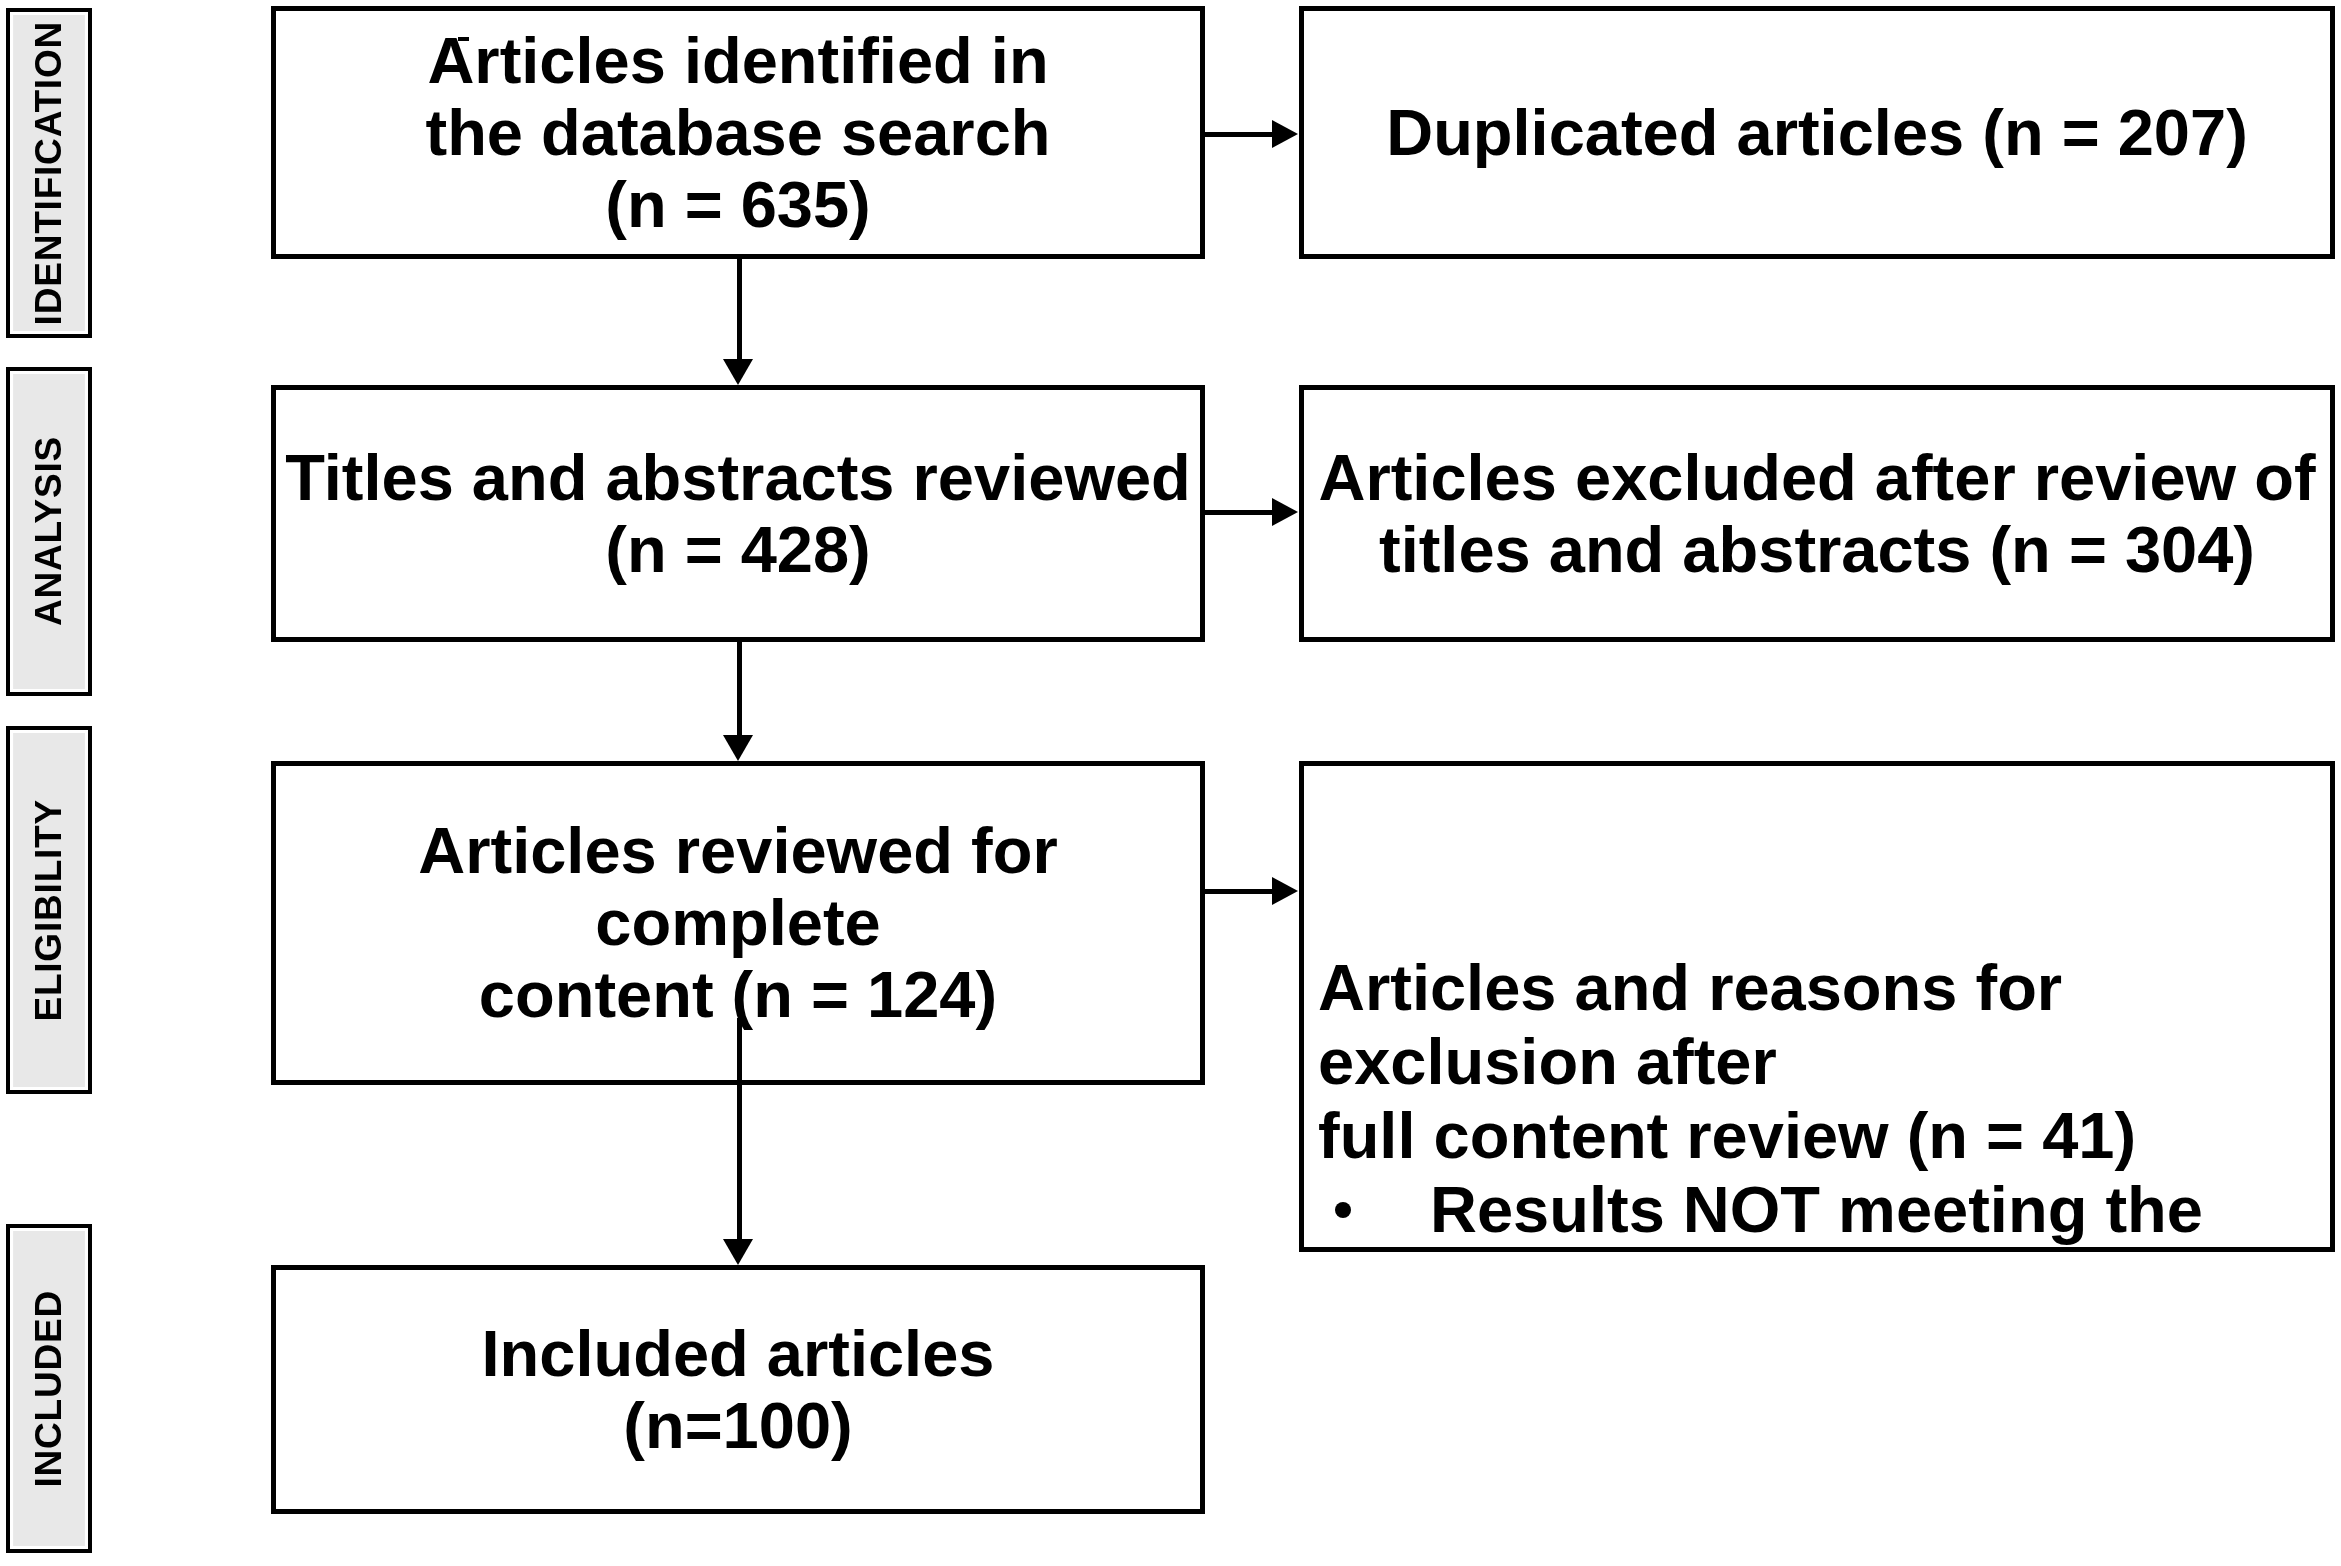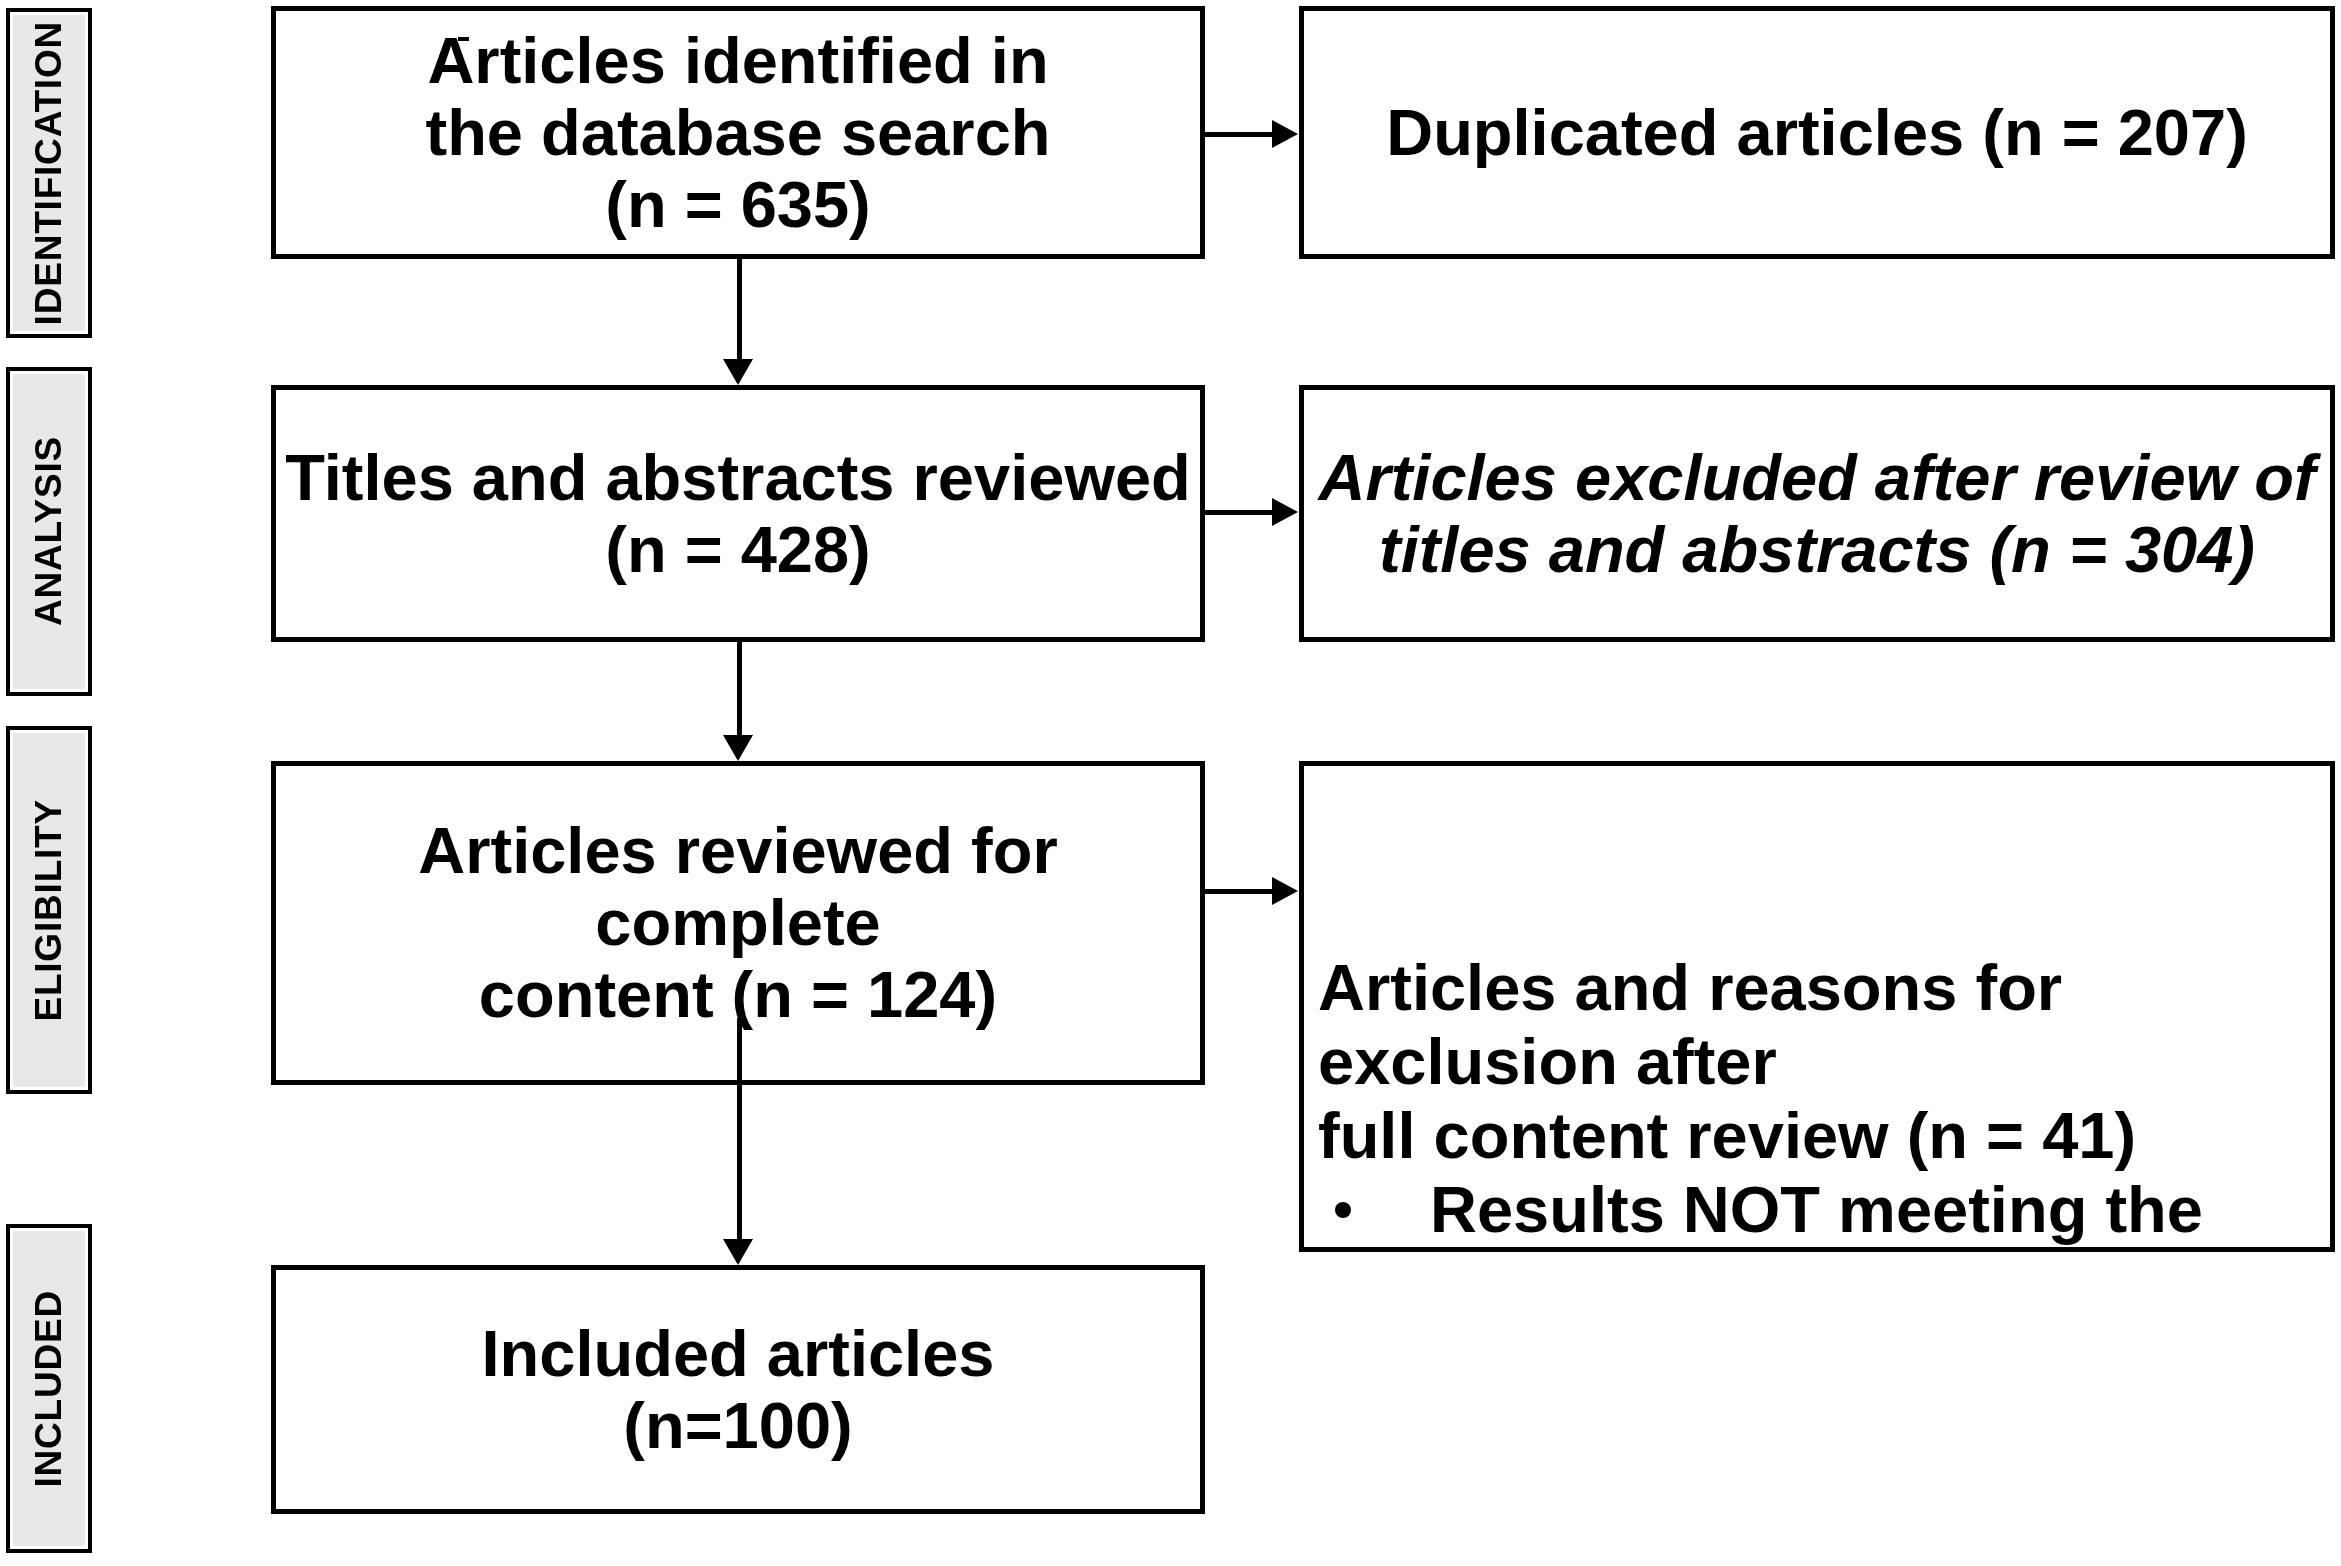--- a/index.html
+++ b/index.html
@@ -95,21 +95,21 @@
     <div>(n = 635)</div>
   </div>
   <div class="box col-right" style="top:6.2px;height:253px;">
     <div>Duplicated articles (n = 207)</div>
   </div>
 
   <div class="box col-left" style="top:385px;height:257px;justify-content:center;">
     <div>Titles and abstracts reviewed</div>
     <div>(n = 428)</div>
   </div>
-  <div class="box col-right" style="top:385px;height:257px;font-style:italic;">
+  <div class="box col-right" style="top:385px;height:257px;">
     <div>Articles excluded after review of</div>
     <div>titles and abstracts (n = 304)</div>
   </div>
 
   <div class="box col-left" style="top:761px;height:324px;">
     <div>Articles reviewed for complete</div>
     <div>content (n = 124)</div>
   </div>
   <div class="box col-right reasons" style="top:761px;height:491px;">
     <div class="reasons-title">Articles and reasons for exclusion after</div>

